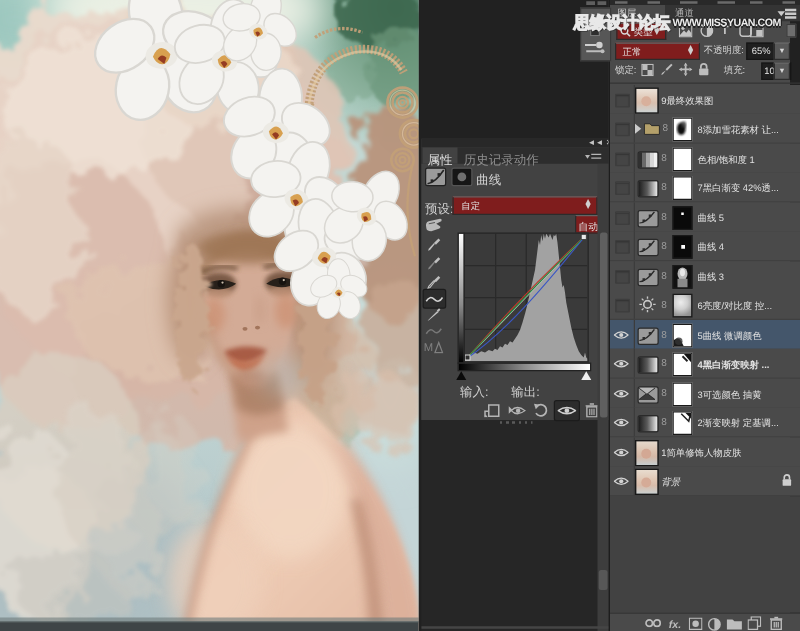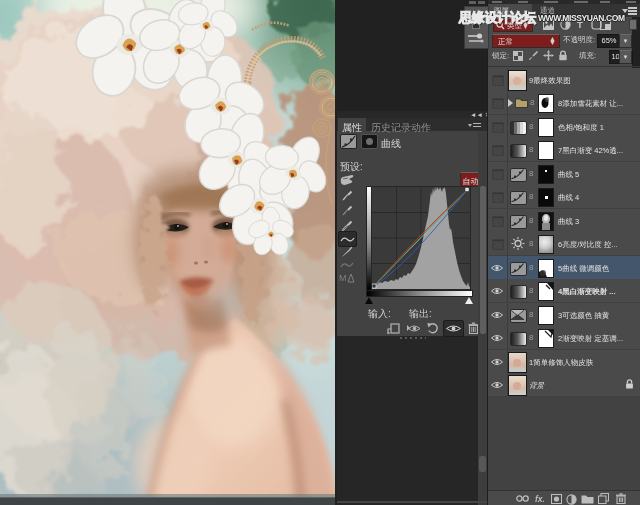--- a/index.html
+++ b/index.html
@@ -331,20 +331,24 @@
           <rect x="3.5" y="8.5" width="2.2" height="2.2" fill="#252525"></rect>
           <rect x="9" y="3.5" width="2.2" height="2.2" fill="#252525"></rect>
         </svg>
     </div>
     <div class="abs" style="left:24px;top:23px;width:15px;height:13px;background:#161616;border:1px solid #555;border-radius:2px;">
       <div class="abs" style="left:4px;top:2.5px;width:7px;height:7px;border-radius:50%;background:#6f6f6f;"></div>
     </div>
     <div class="abs ptxt" style="left:44px;top:26px;color:#d6d6d6;">曲线</div>
 
     <div class="abs ptxt" style="left:3px;top:49px;">预设:</div>
+    <div class="dd" style="left:25px;top:46px;width:114px;height:13px;">
+      <span class="abs" style="left:6px;top:2px;">自定</span>
+      <span class="ddarr">▲<br>▼</span>
+    </div>
 
     <svg class="abs" style="left:2px;top:62px;" width="16" height="14" viewBox="0 0 16 14">
         <path d="M2 9 Q1 5 4 4 L13 2 Q15 2 14 4 L10 6 L13 8 Q14 9 12 10 L6 12 Q2 12 2 9Z" fill="#b9b9b9"></path>
         <path d="M4 6 L9 5" stroke="#555" stroke-width="0.8" fill="none"></path>
       </svg>
     <div class="dd" style="left:123px;top:61px;width:19px;height:13px;">
         <span class="abs" style="left:1.5px;top:2.5px;font-size:8px;">自动</span>
       </div>
 
     <svg class="abs" style="left:4px;top:79px;" width="12" height="12" viewBox="0 0 12 12">

